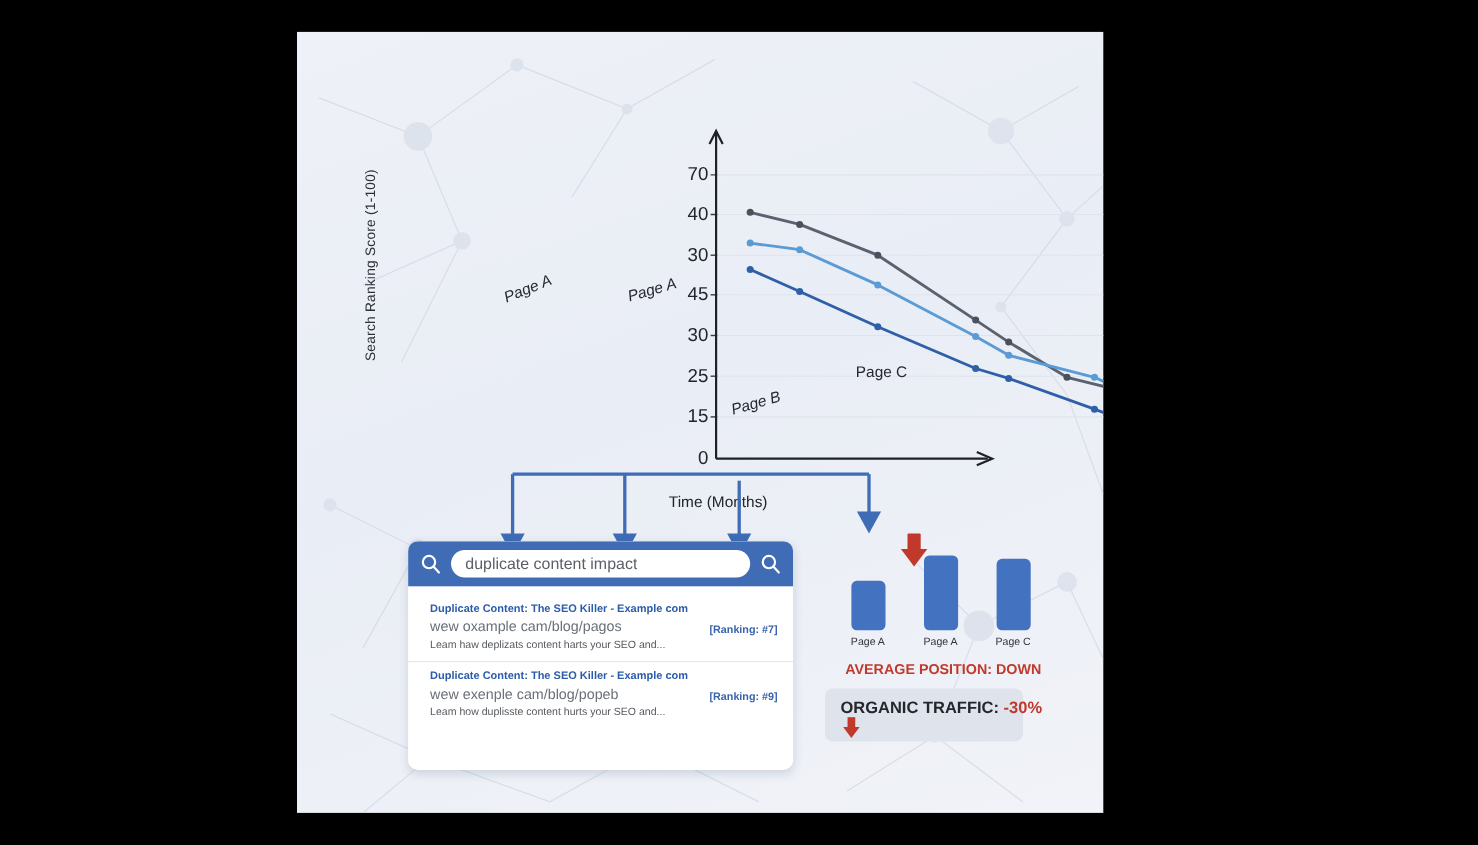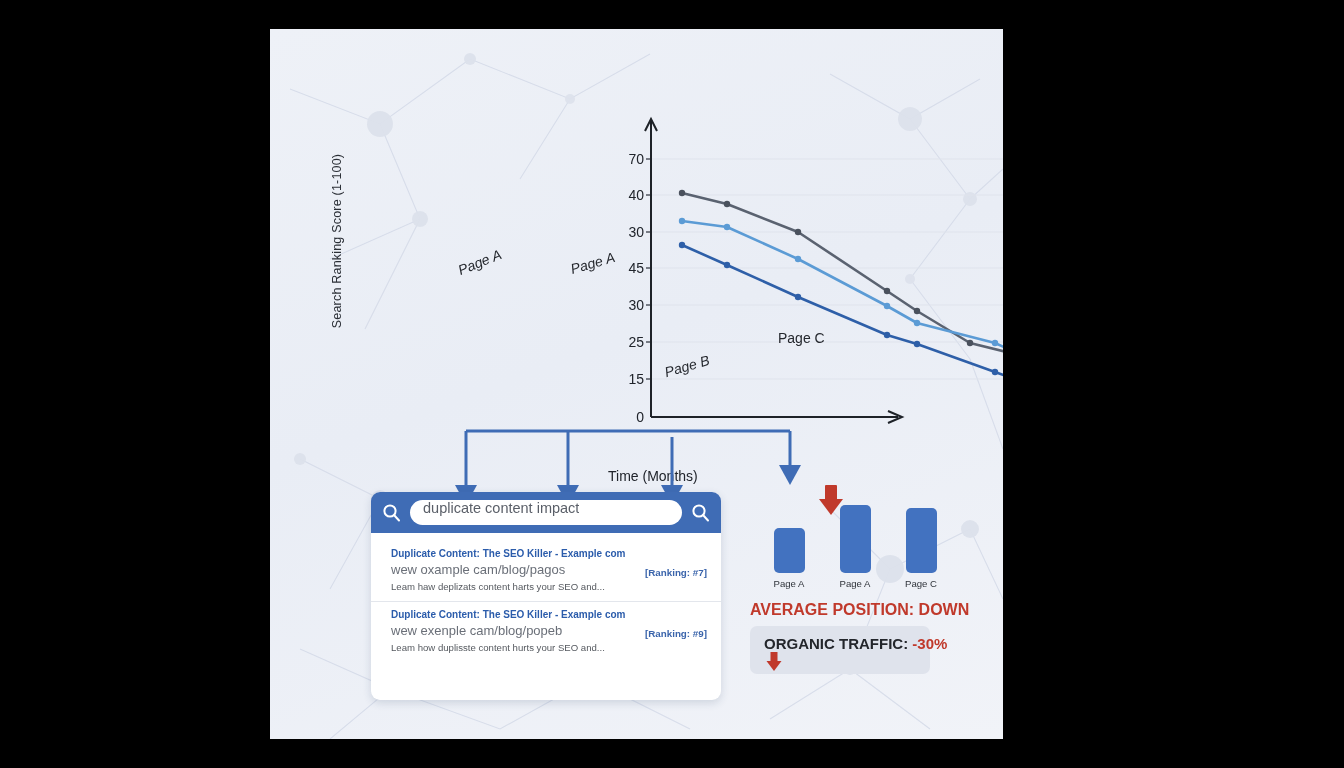--- a/index.html
+++ b/index.html
@@ -52,21 +52,21 @@
     font-size: 12.5px;
     color: #2b2f36;
     letter-spacing: .2px;
   }
 
   .ytick {
     position: absolute;
     right: 0;
     width: 34px;
     text-align: right;
-    font-size: 14px;
+    font-size: 17px;
     color: #20242b;
     transform: translateY(-50%);
   }
   .ytick-wrap { position: absolute; left: 340px; top: 0; width: 34px; height: 100%; }
 
   .series-label {
     position: absolute;
     font-size: 14px;
     font-style: italic;
     color: #25282e;
@@ -120,20 +120,21 @@
     align-items: center;
     padding: 0 11px;
     gap: 9px;
   }
   #search-pill {
     flex: 1;
     height: 25px;
     background: #fff;
     border-radius: 13px;
     display: flex;
+    align-items: center;
     padding: 0 13px;
     box-sizing: border-box;
   }
   #search-value {
     font-size: 14.5px;
     color: #5a5f68;
     white-space: nowrap;
     overflow: hidden;
   }
   #results { padding: 8px 0 6px 0; }
@@ -201,21 +202,22 @@
     font-size: 9.6px;
     color: #30343b;
     white-space: nowrap;
   }
 
   #avg-position {
     position: absolute;
     left: 480px;
     top: 572px;
     width: 215px;
-    font-size: 16px;
+    text-align: center;
+    font-size: 13px;
     font-weight: bold;
     color: #c0392b;
     white-space: nowrap;
   }
 
   #traffic-box {
     position: absolute;
     left: 480px;
     top: 597px;
     width: 180px;
@@ -365,21 +367,21 @@
       </svg>
 
       <div class="series-label" style="left:187px; top:185px; transform:rotate(-22deg);">Page A</div>
       <div class="series-label" style="left:300px; top:186px; transform:rotate(-16deg);">Page A</div>
       <div class="series-label" style="left:394px; top:289px; transform:rotate(-16deg);">Page B</div>
       <div class="series-label" style="left:508px; top:261px; transform:rotate(0deg); font-style:normal;">Page C</div>
 
       <div class="x-axis-title" style="left:0; top:348px; width:733px; text-align:center; position:absolute;"></div>
     </div>
 
-    <div style="position:absolute; left:338px; top:419px; font-size:14px; color:#20242b; white-space:nowrap;margin-top:20px;">Time (Months)</div>
+    <div style="position:absolute; left:338px; top:419px; font-size:14px; color:#20242b; white-space:nowrap;">Time (Months)</div>
 
 
     <svg style="position:absolute; left:0; top:370px; width:733px; height:110px;" viewBox="0 0 733 110">
       <g stroke="#3f6cb5" stroke-width="3" fill="none">
         <path d="M196,32 H520"></path>
         <path d="M196,32 V88"></path>
         <path d="M298,32 V88"></path>
         <path d="M402,38 V88"></path>
         <path d="M520,32 V68"></path>
       </g>

